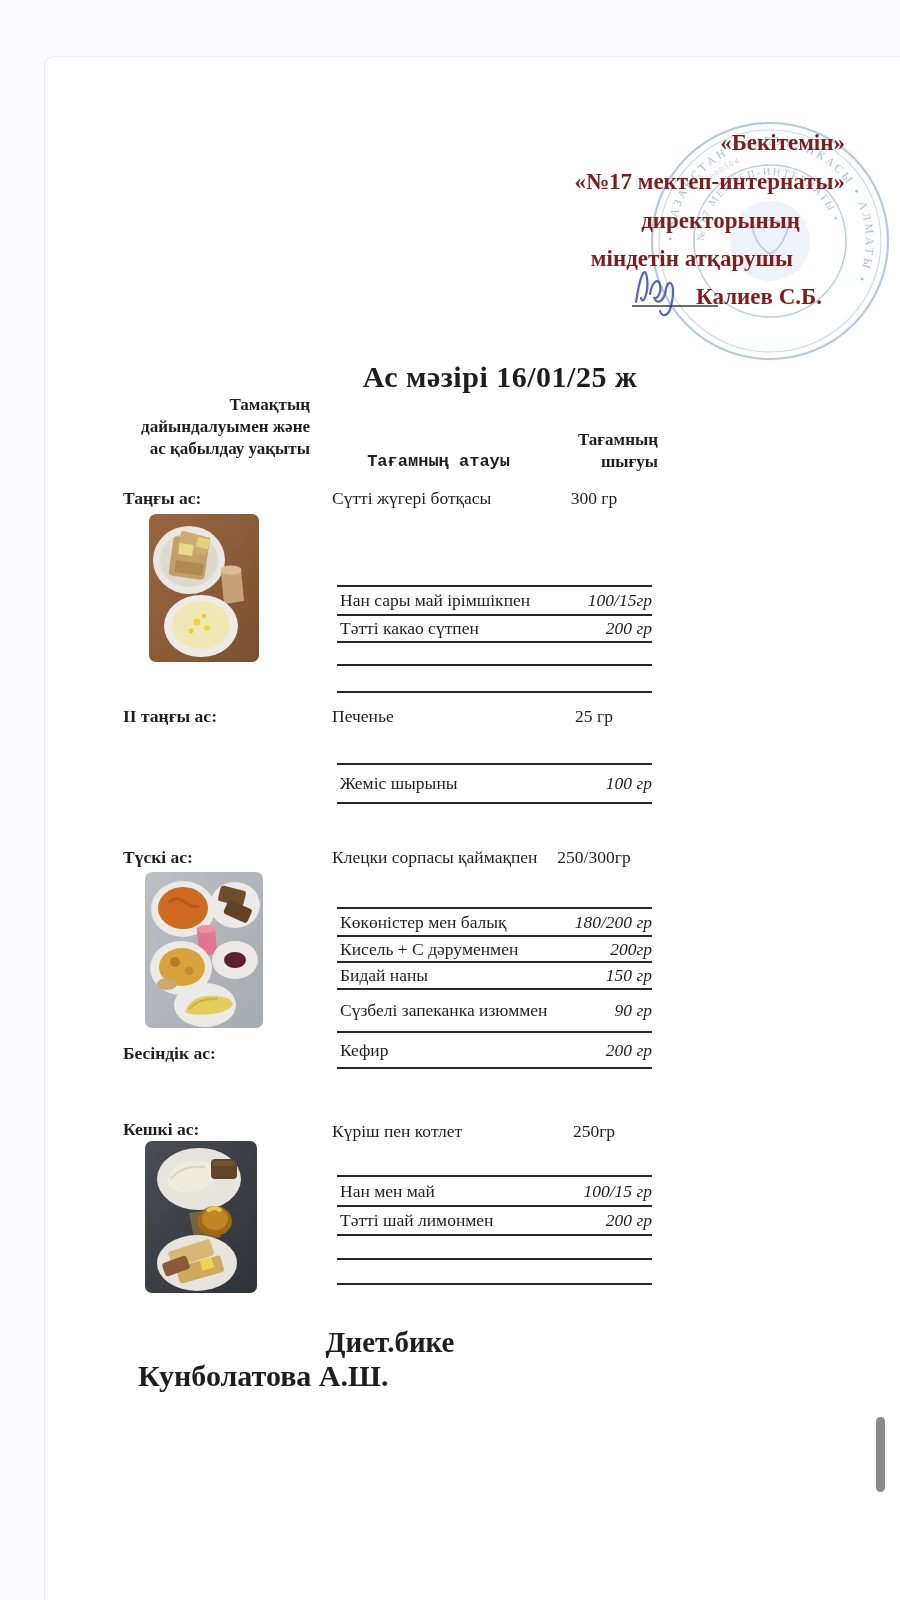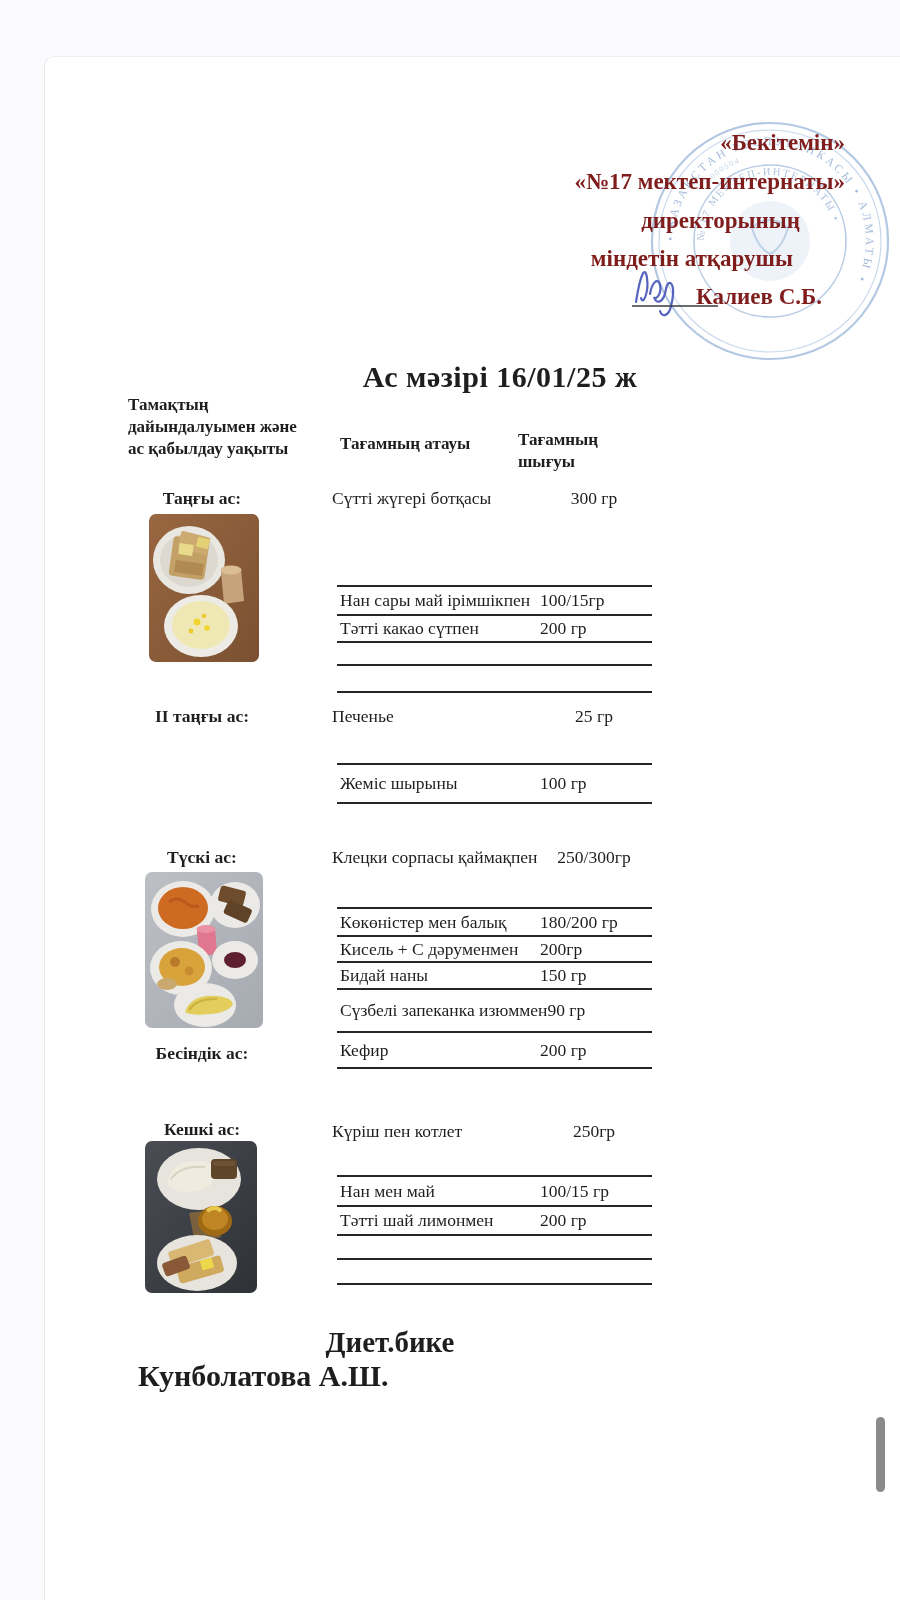--- a/index.html
+++ b/index.html
@@ -20,35 +20,35 @@
   .appr.l2{top:169px;right:55px;}
   .appr.l3{top:208px;right:100px;}
   .appr.l4{top:246px;right:107px;}
   .appr.l5{top:284px;right:78px;margin-left:20px;}
   .sign-svg{position:absolute;left:628px;top:256px;z-index:4;}
   .stamp{position:absolute;left:642px;top:118px;z-index:2;opacity:.9;}
   
   .doc-title{position:absolute;top:360px;left:300px;width:400px;text-align:center;
     font-size:30px;font-weight:bold;letter-spacing:.5px;z-index:3;}
   
-  .colh{position:absolute;font-weight:bold;font-size:17px;line-height:22px;text-align:left;z-index:3;}
+  .colh{position:absolute;font-weight:bold;font-size:17px;line-height:22px;text-align:right;z-index:3;}
   .colh.c1{left:128px;top:394px;width:182px;}
-  .colh.c2{left:340px;top:433px;width:170px;}
+  .colh.c2{left:340px;top:451px;width:170px;font-family:Liberation Mono, monospace;}
   .colh.c3{left:518px;top:412px;width:140px;margin-top:17px;}
   
-  .meal-label{position:absolute;left:123px;width:158px;text-align:center;
+  .meal-label{position:absolute;left:123px;width:158px;text-align:left;
     font-weight:bold;font-size:17.5px;white-space:nowrap;z-index:3;}
   .dish{position:absolute;left:332px;font-size:17.5px;white-space:nowrap;z-index:3;}
   .qty{position:absolute;left:538px;width:112px;text-align:center;font-size:17.5px;white-space:nowrap;z-index:3;}
   
   .rule-group{position:absolute;left:337px;width:315px;border-top:2px solid #262626;z-index:3;}
   .rrow{display:flex;align-items:center;justify-content:space-between;
     border-bottom:2px solid #262626;font-size:17.5px;}
   .rname{flex:1;padding-left:3px;white-space:nowrap;}
-  .rqty{width:112px;text-align:left;white-space:nowrap;}
+  .rqty{width:112px;text-align:right;white-space:nowrap;font-style:italic;}
   
   .photo{position:absolute;border-radius:7px;overflow:hidden;z-index:3;}
   
   .f-role{position:absolute;top:1326px;left:250px;width:280px;text-align:center;
     font-size:29px;font-weight:bold;z-index:3;}
   .f-name{position:absolute;top:1359px;left:138px;width:328px;text-align:left;
     font-size:30px;font-weight:bold;z-index:3;}
   
   .scroll-thumb{position:absolute;left:876px;top:1417px;width:9px;height:75px;
     border-radius:5px;background:#8a8a8a;z-index:6;}

